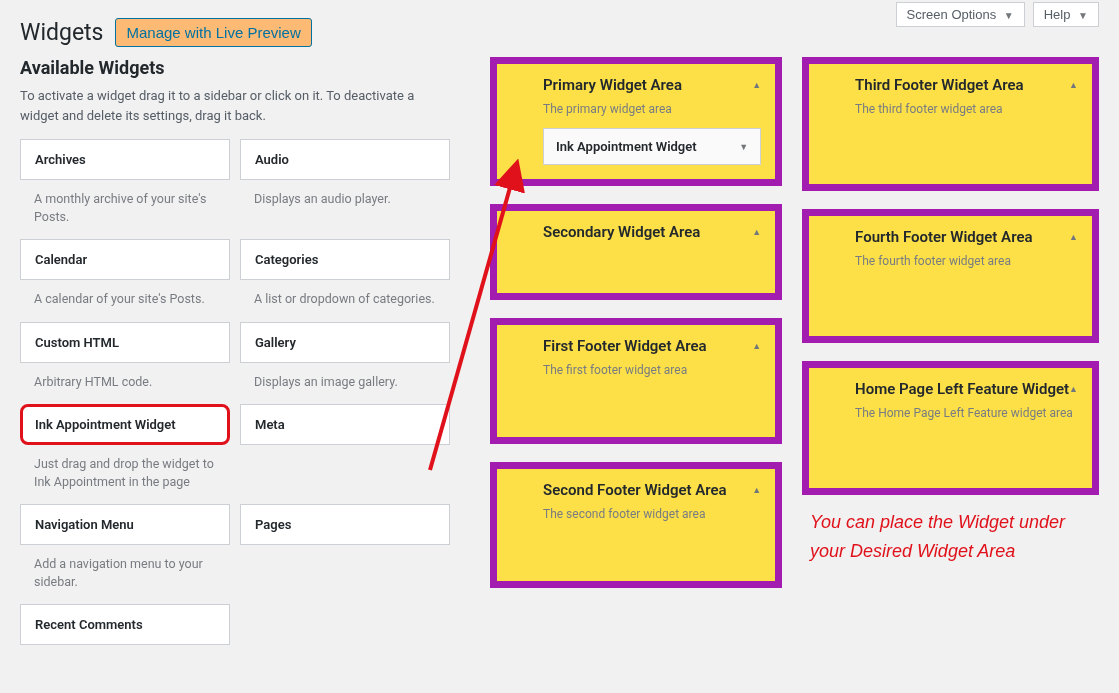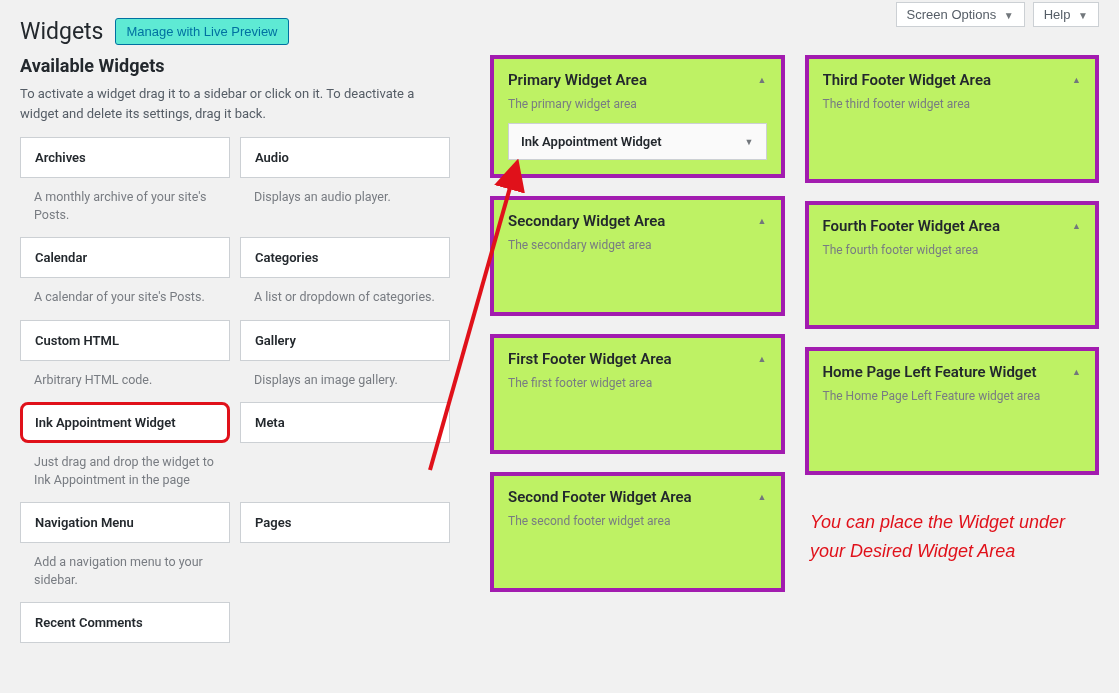--- a/index.html
+++ b/index.html
@@ -36,23 +36,23 @@
     gap: 12px;
   }
   .header h1 {
     font-size: 23px;
     font-weight: 400;
     color: #23282d;
   }
   .manage-btn {
     border: 1px solid #0071a1;
     color: #0071a1;
-    background: #5eead4;
+    background: #fdba74;
     padding: 5px 10px;
-    font-size: 13px;
+    font-size: 15px;
     cursor: pointer;
     border-radius: 3px;
   }
   .content {
     display: flex;
     padding: 0 20px;
     gap: 40px;
   }
   .left-col { width: 430px; }
   .left-col h2 {
@@ -92,22 +92,23 @@
     padding: 10px 14px 6px 14px;
     line-height: 1.4;
   }
   .right-col {
     flex: 1;
     display: flex;
     gap: 20px;
   }
   .area-col { flex:1; display:flex; flex-direction:column; gap:18px; }
   .area {
-    background: #bef264;
-    border: 4px solid #a21caf;
+    background: #fde047;
+    border: 7px solid #a21caf;
+    padding-left: 32px;
   }
   .area-header {
     padding: 12px 14px 4px 14px;
     display: flex;
     align-items: center;
     cursor: pointer;
   }
   .area-title {
     font-size: 15px;
     font-weight: 600;
@@ -234,21 +235,20 @@
               <span class="txt">Ink Appointment Widget</span>
               <span class="tri-down">▼</span>
             </div>
           </div>
         </div>
         <div class="area">
           <div class="area-header">
             <div class="area-title">Secondary Widget Area</div>
             <span class="tri-up">▲</span>
           </div>
-          <div class="area-desc">The secondary widget area</div>
           <div style="height: 48px;"></div>
         </div>
         <div class="area">
           <div class="area-header">
             <div class="area-title">First Footer Widget Area</div>
             <span class="tri-up">▲</span>
           </div>
           <div class="area-desc">The first footer widget area</div>
           <div style="height: 48px;"></div>
         </div>

